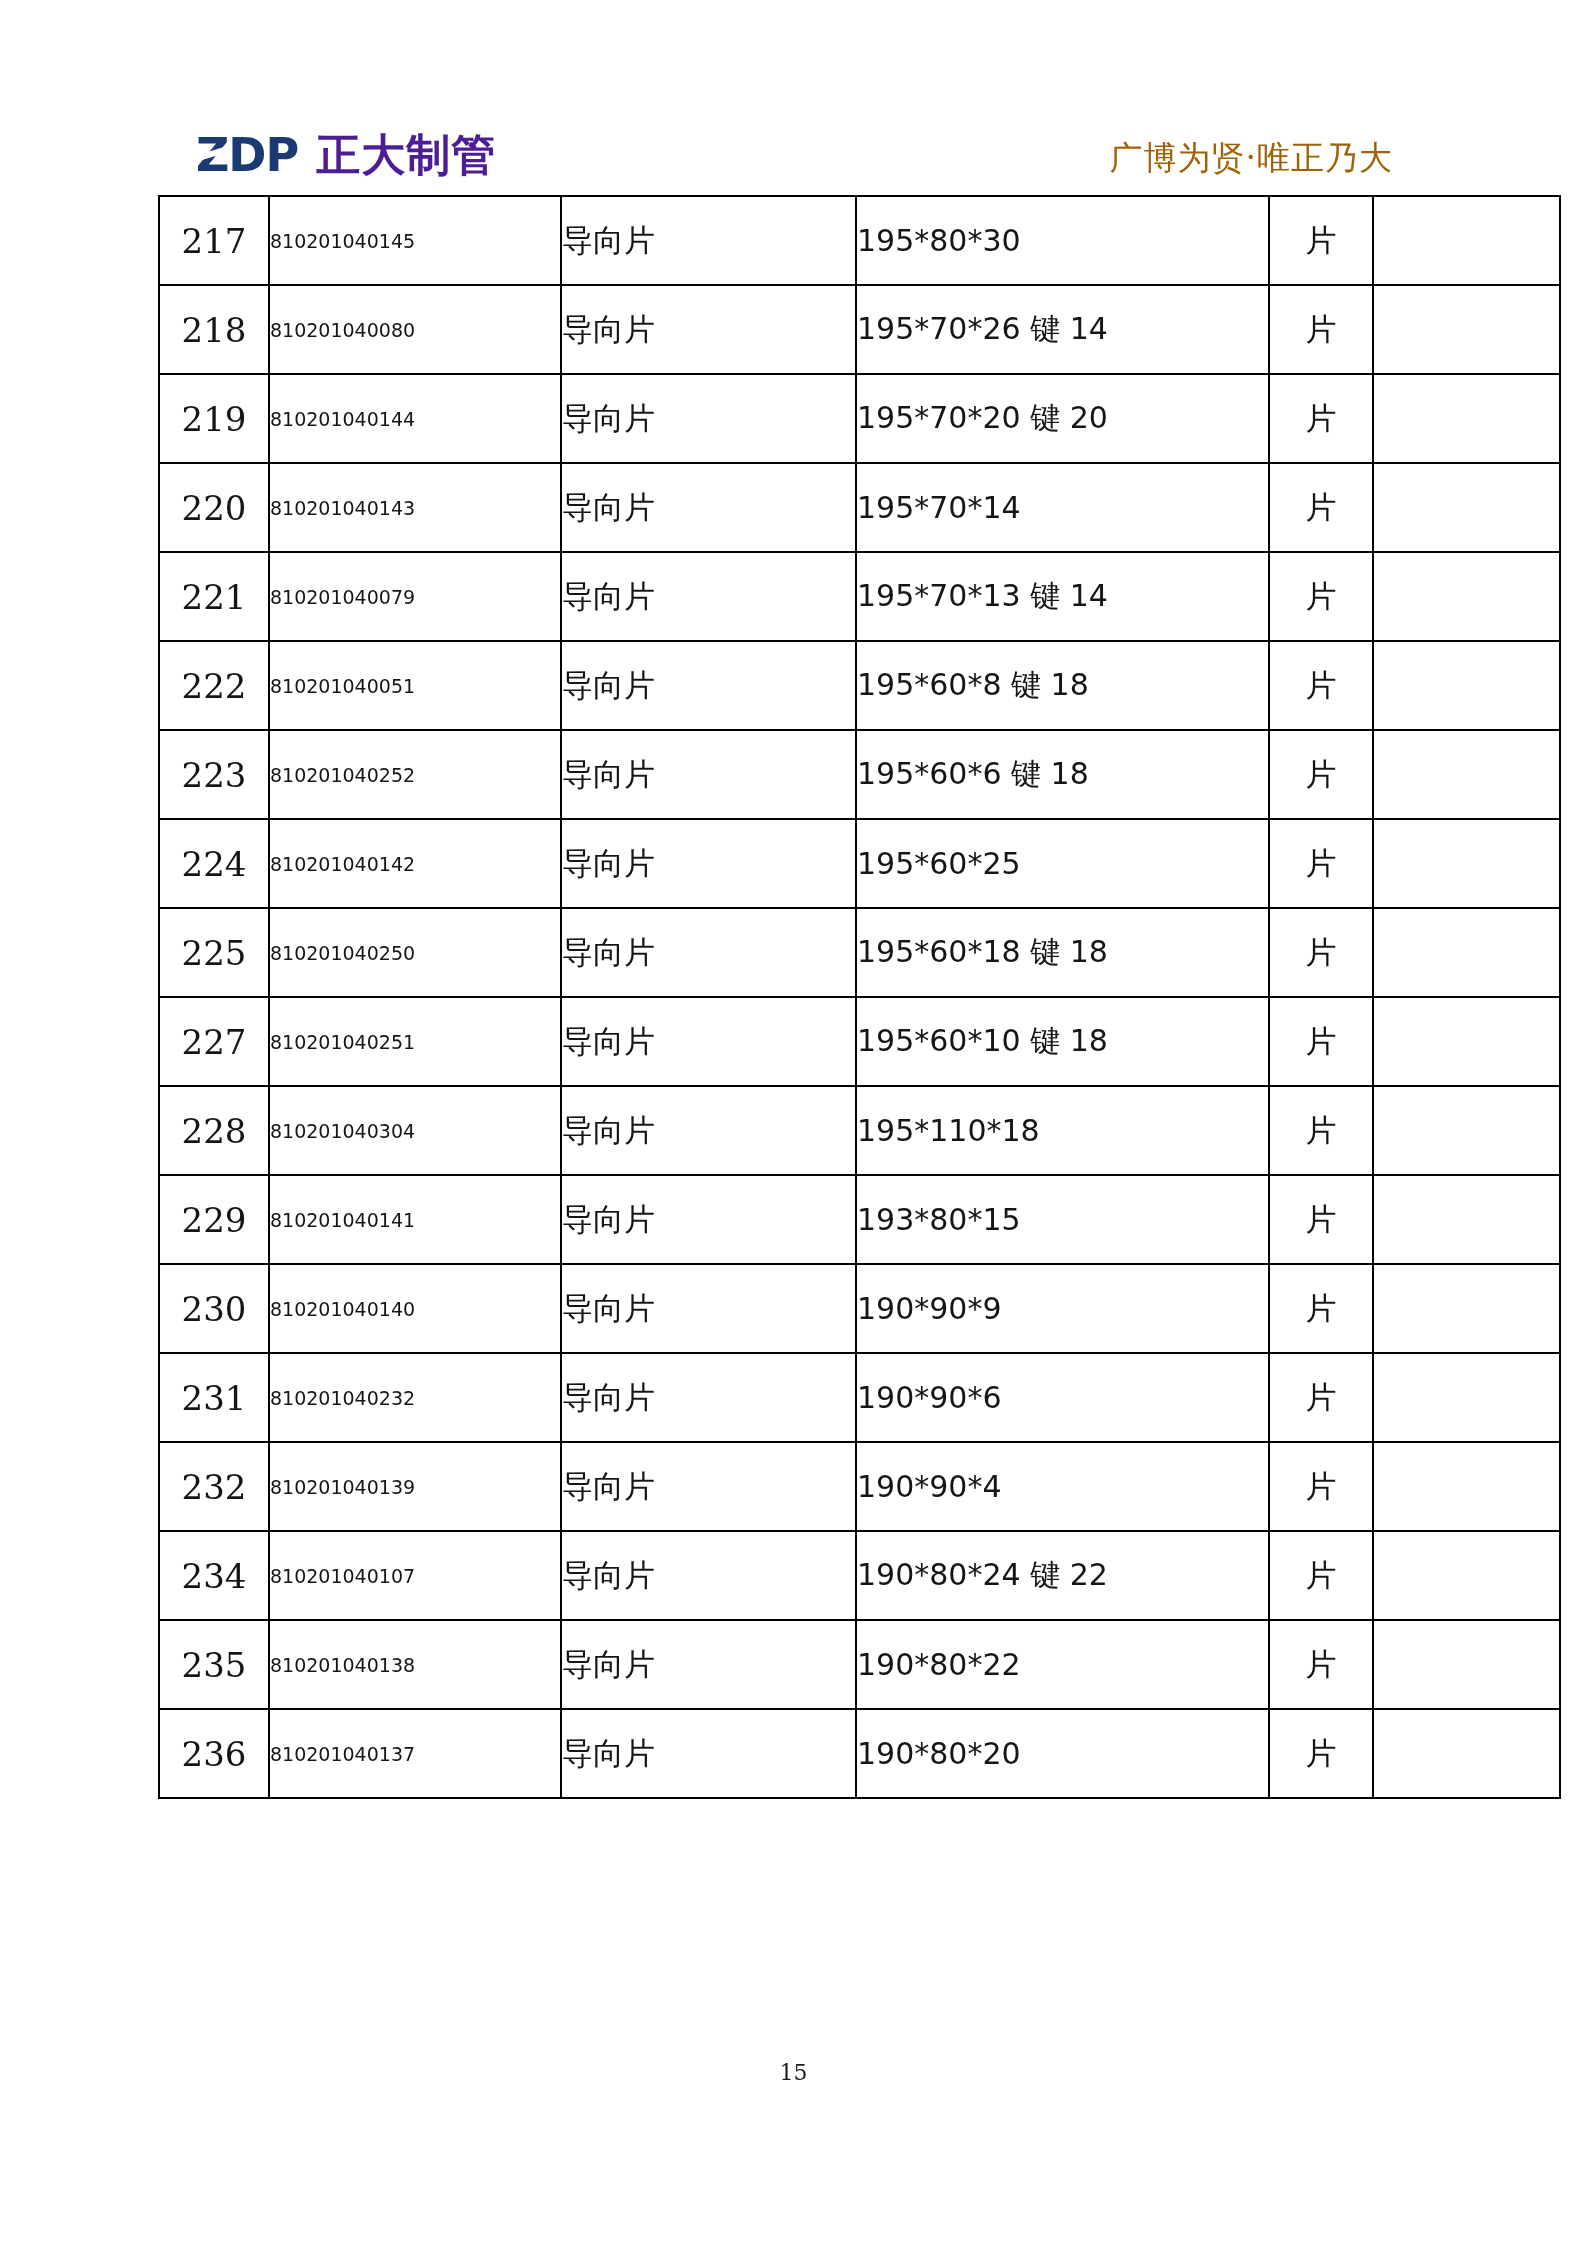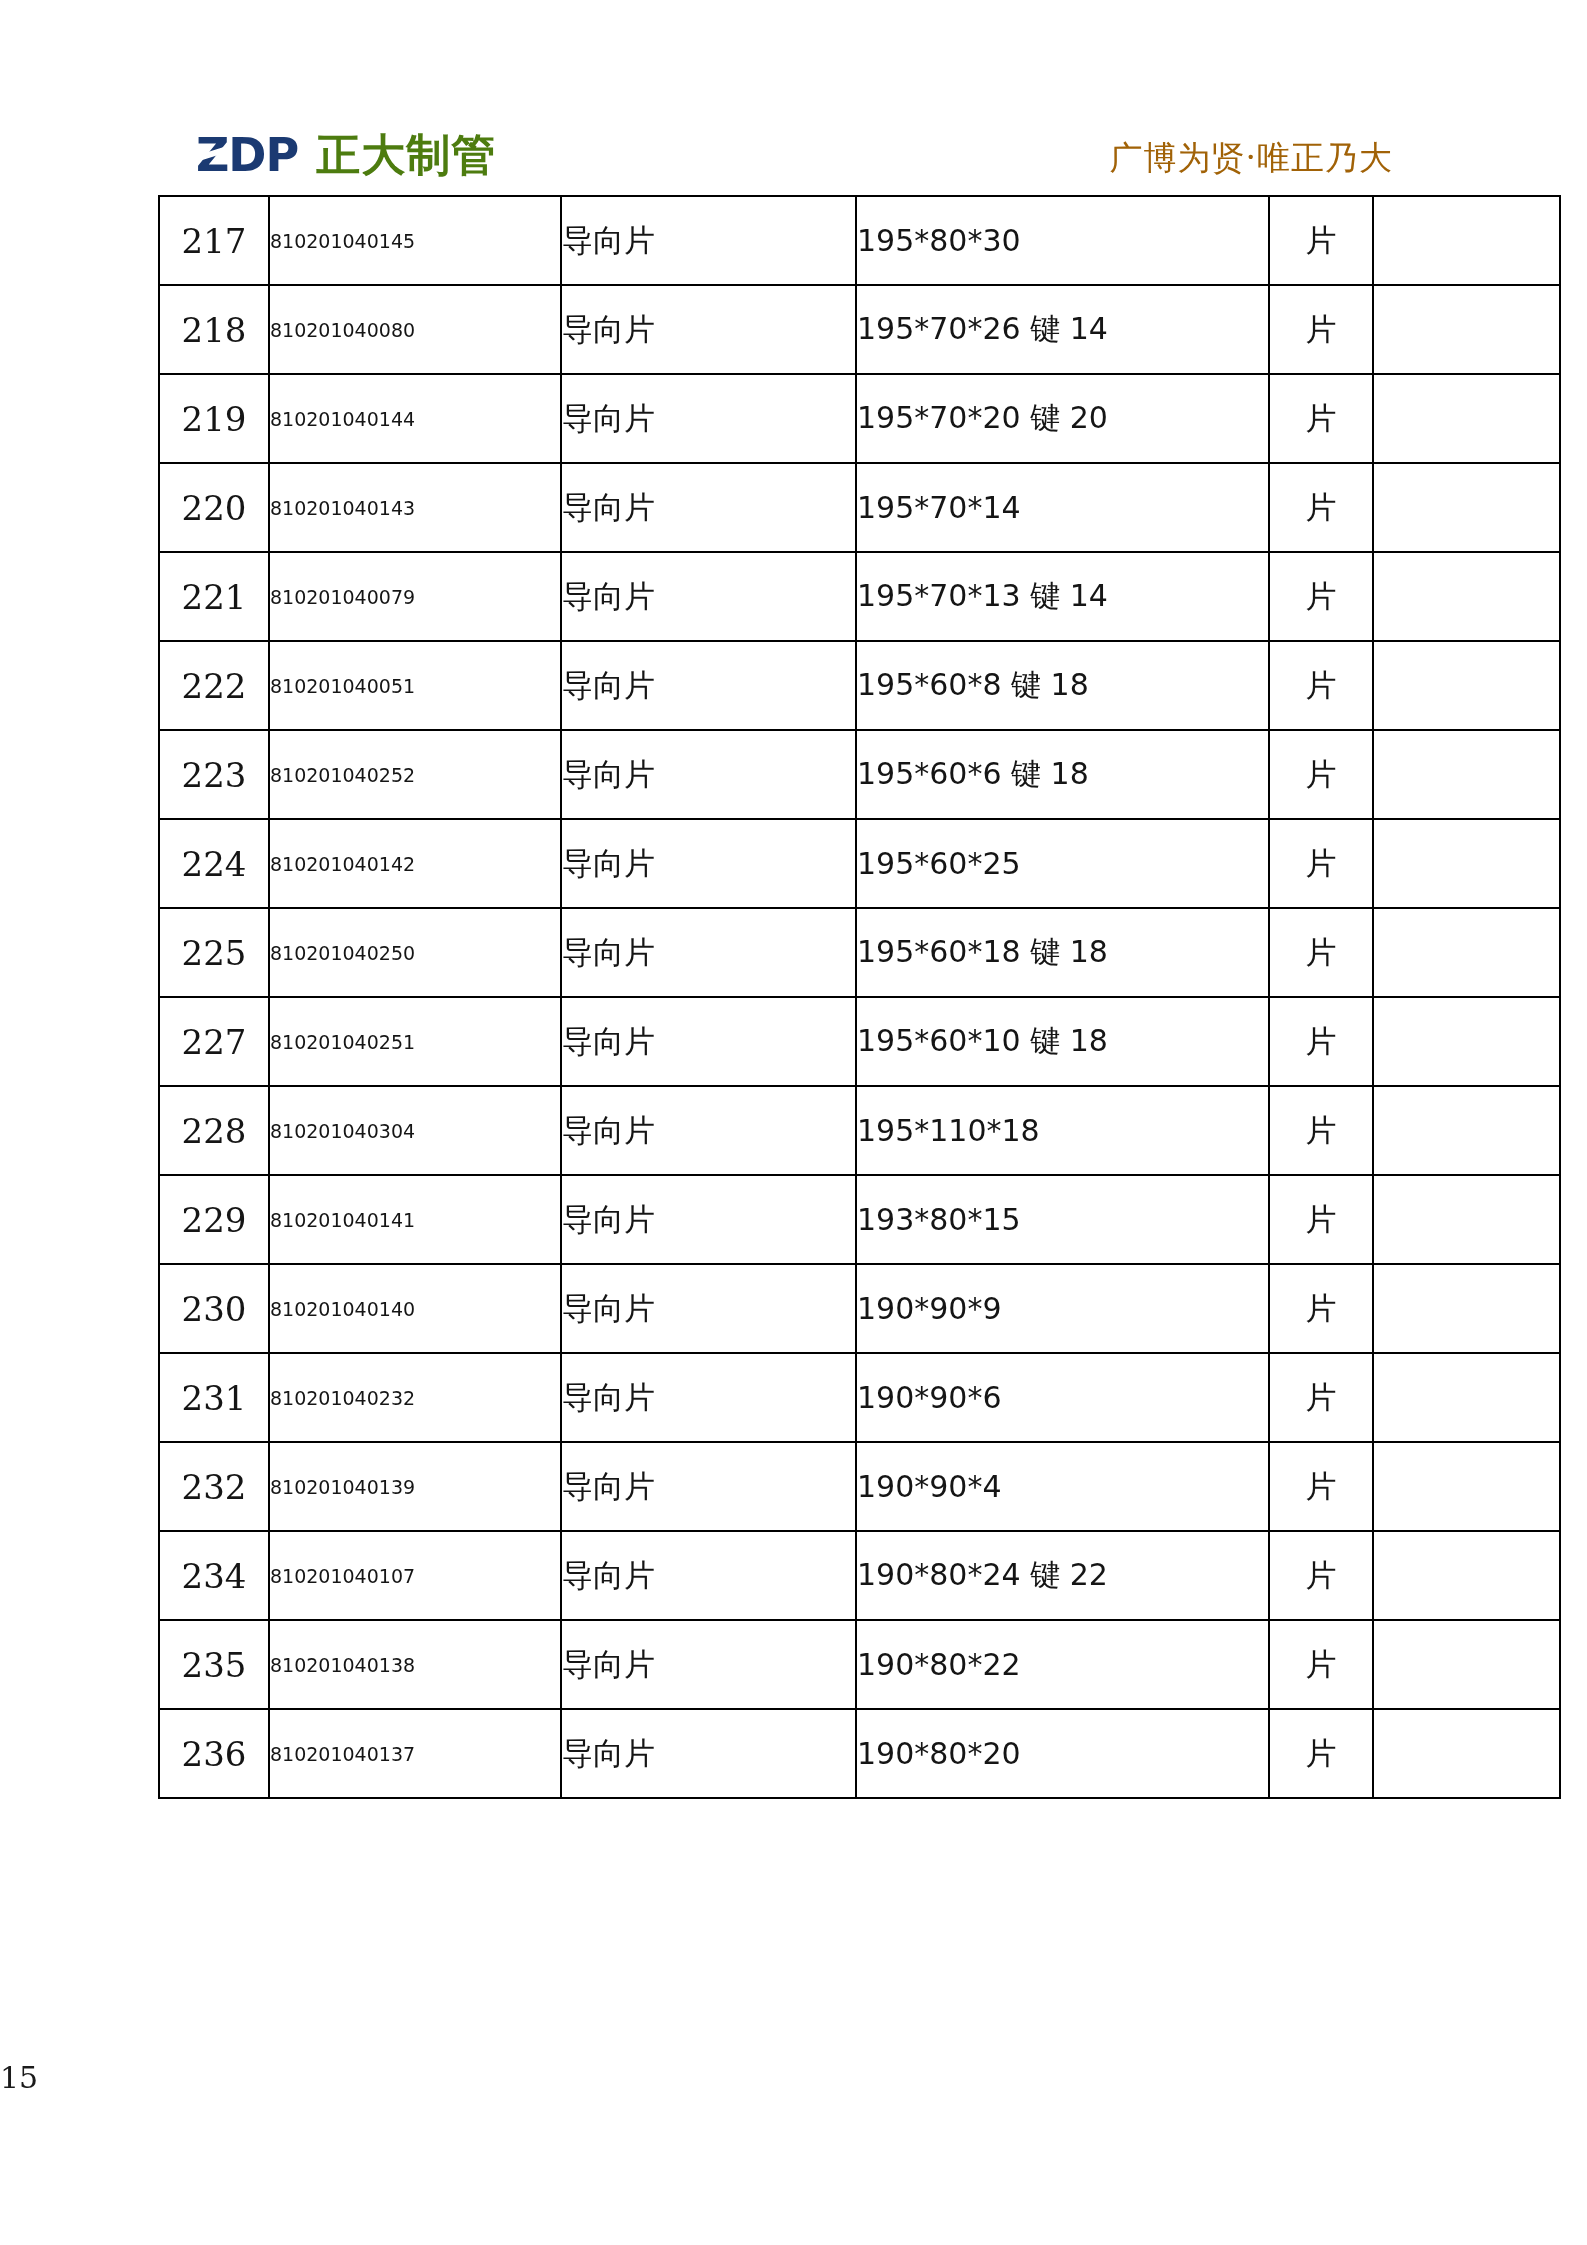--- a/index.html
+++ b/index.html
@@ -50,21 +50,21 @@
     height: 6px;
     background: #ffffff;
     transform: rotate(-17deg);
     border-radius: 3px;
   }
   .logo-brand {
     font-family: "DejaVu Sans", "Liberation Sans", sans-serif;
     font-weight: 800;
     font-size: 44px;
     line-height: 46px;
-    color: #4d7c0f;
+    color: #4c1d95;
     letter-spacing: 1px;
   }
   .slogan {
     position: absolute;
     right: 194px;
     top: 138px;
     font-family: "DejaVu Serif", "Liberation Serif", serif;
     font-size: 33px;
     line-height: 40px;
     color: #a16207;
@@ -119,23 +119,23 @@
     font-family: "DejaVu Sans", "Liberation Sans", sans-serif;
     font-size: 30px;
   }
 
   
   .page-number {
     position: absolute;
     left: 0;
     top: 2060px;
     width: 100%;
-    text-align: left;
+    text-align: center;
     font-family: "DejaVu Serif", "Liberation Serif", serif;
-    font-size: 30px;
+    font-size: 22px;
     color: #1b1b1b;
   }
 </style>
 </head>
 <body>
 
 <div class="page">
 
   <div class="header">
     <div class="logo-block">

